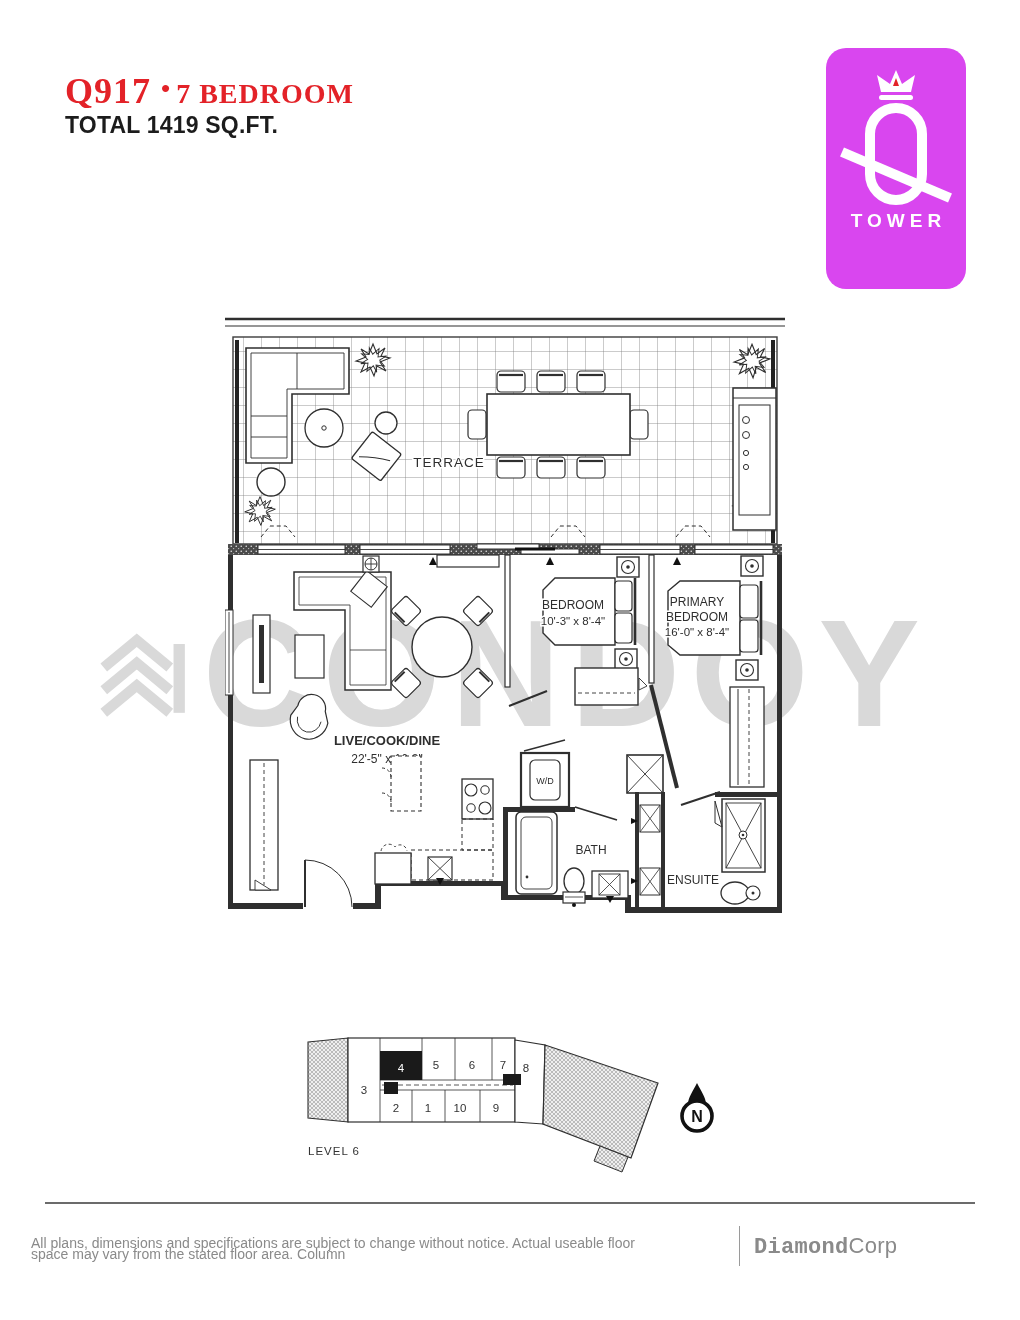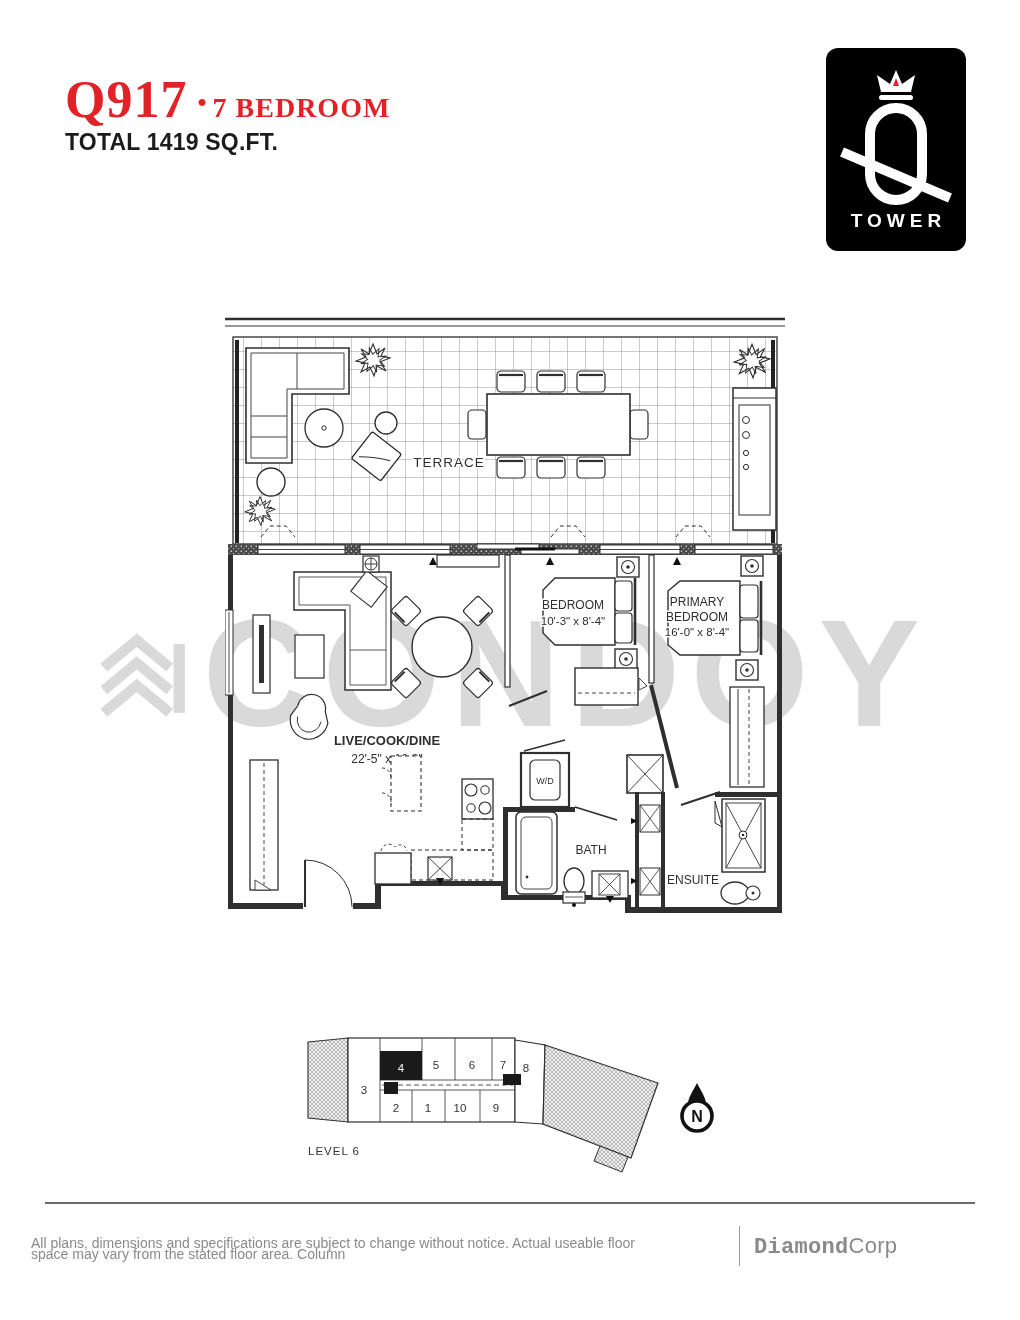--- a/index.html
+++ b/index.html
@@ -2,28 +2,28 @@
 <html><head>
 <meta charset="utf-8">
 <style>
   * { margin:0; padding:0; box-sizing:border-box; }
   html,body { width:1020px; height:1320px; background:#ffffff; font-family:"Liberation Sans", sans-serif; position:relative; }
   .abs { position:absolute; }
 
   
   .title-block { left:65px; top:70px; }
   .title-line { color:#E32228; font-family:"Liberation Serif", serif; font-weight:bold; }
-  .unit-code { font-size:52px; letter-spacing:1px; }
+  .unit-code { font-size:36px; letter-spacing:1px; }
   .title-sep { font-size:26px; vertical-align:6px; padding:0 6px 0 10px; }
   .unit-type { font-size:28px; letter-spacing:1px; }
   .area-line { margin-top:10px; font-size:23px; color:#3a3a3a; letter-spacing:0.2px; }
   .total-line { font-size:23px; color:#1c1c1c; font-weight:bold; letter-spacing:0.2px; }
 
   
-  .qlogo { left:826px; top:48px; width:140px; height:203px; background:#000000; border-radius:12px; display:flex; flex-direction:column; align-items:center; justify-content:flex-start; }
+  .qlogo { left:826px; top:48px; width:140px; height:241px; background:#d946ef; border-radius:20px; display:flex; flex-direction:column; align-items:center; justify-content:flex-start; }
   .qlogo svg { display:block; }
   .tower-label { color:#ffffff; font-size:19px; font-weight:bold; letter-spacing:5px; margin-top:2px; text-indent:5px; }
 
   
   .watermark { left:100px; top:593px; width:830px; height:175px; z-index:0; display:flex; align-items:flex-start; color:#d9d9d9; overflow:hidden; }
   .wm-text { font-size:152px; font-weight:bold; letter-spacing:10px; line-height:160px; color:#d9d9d9; margin-left:18px; }
 
   .plan-svg { left:225px; top:315px; z-index:1; }
   .keyplan-svg { left:300px; top:1028px; }
   .north-svg { left:668px; top:1078px; }

